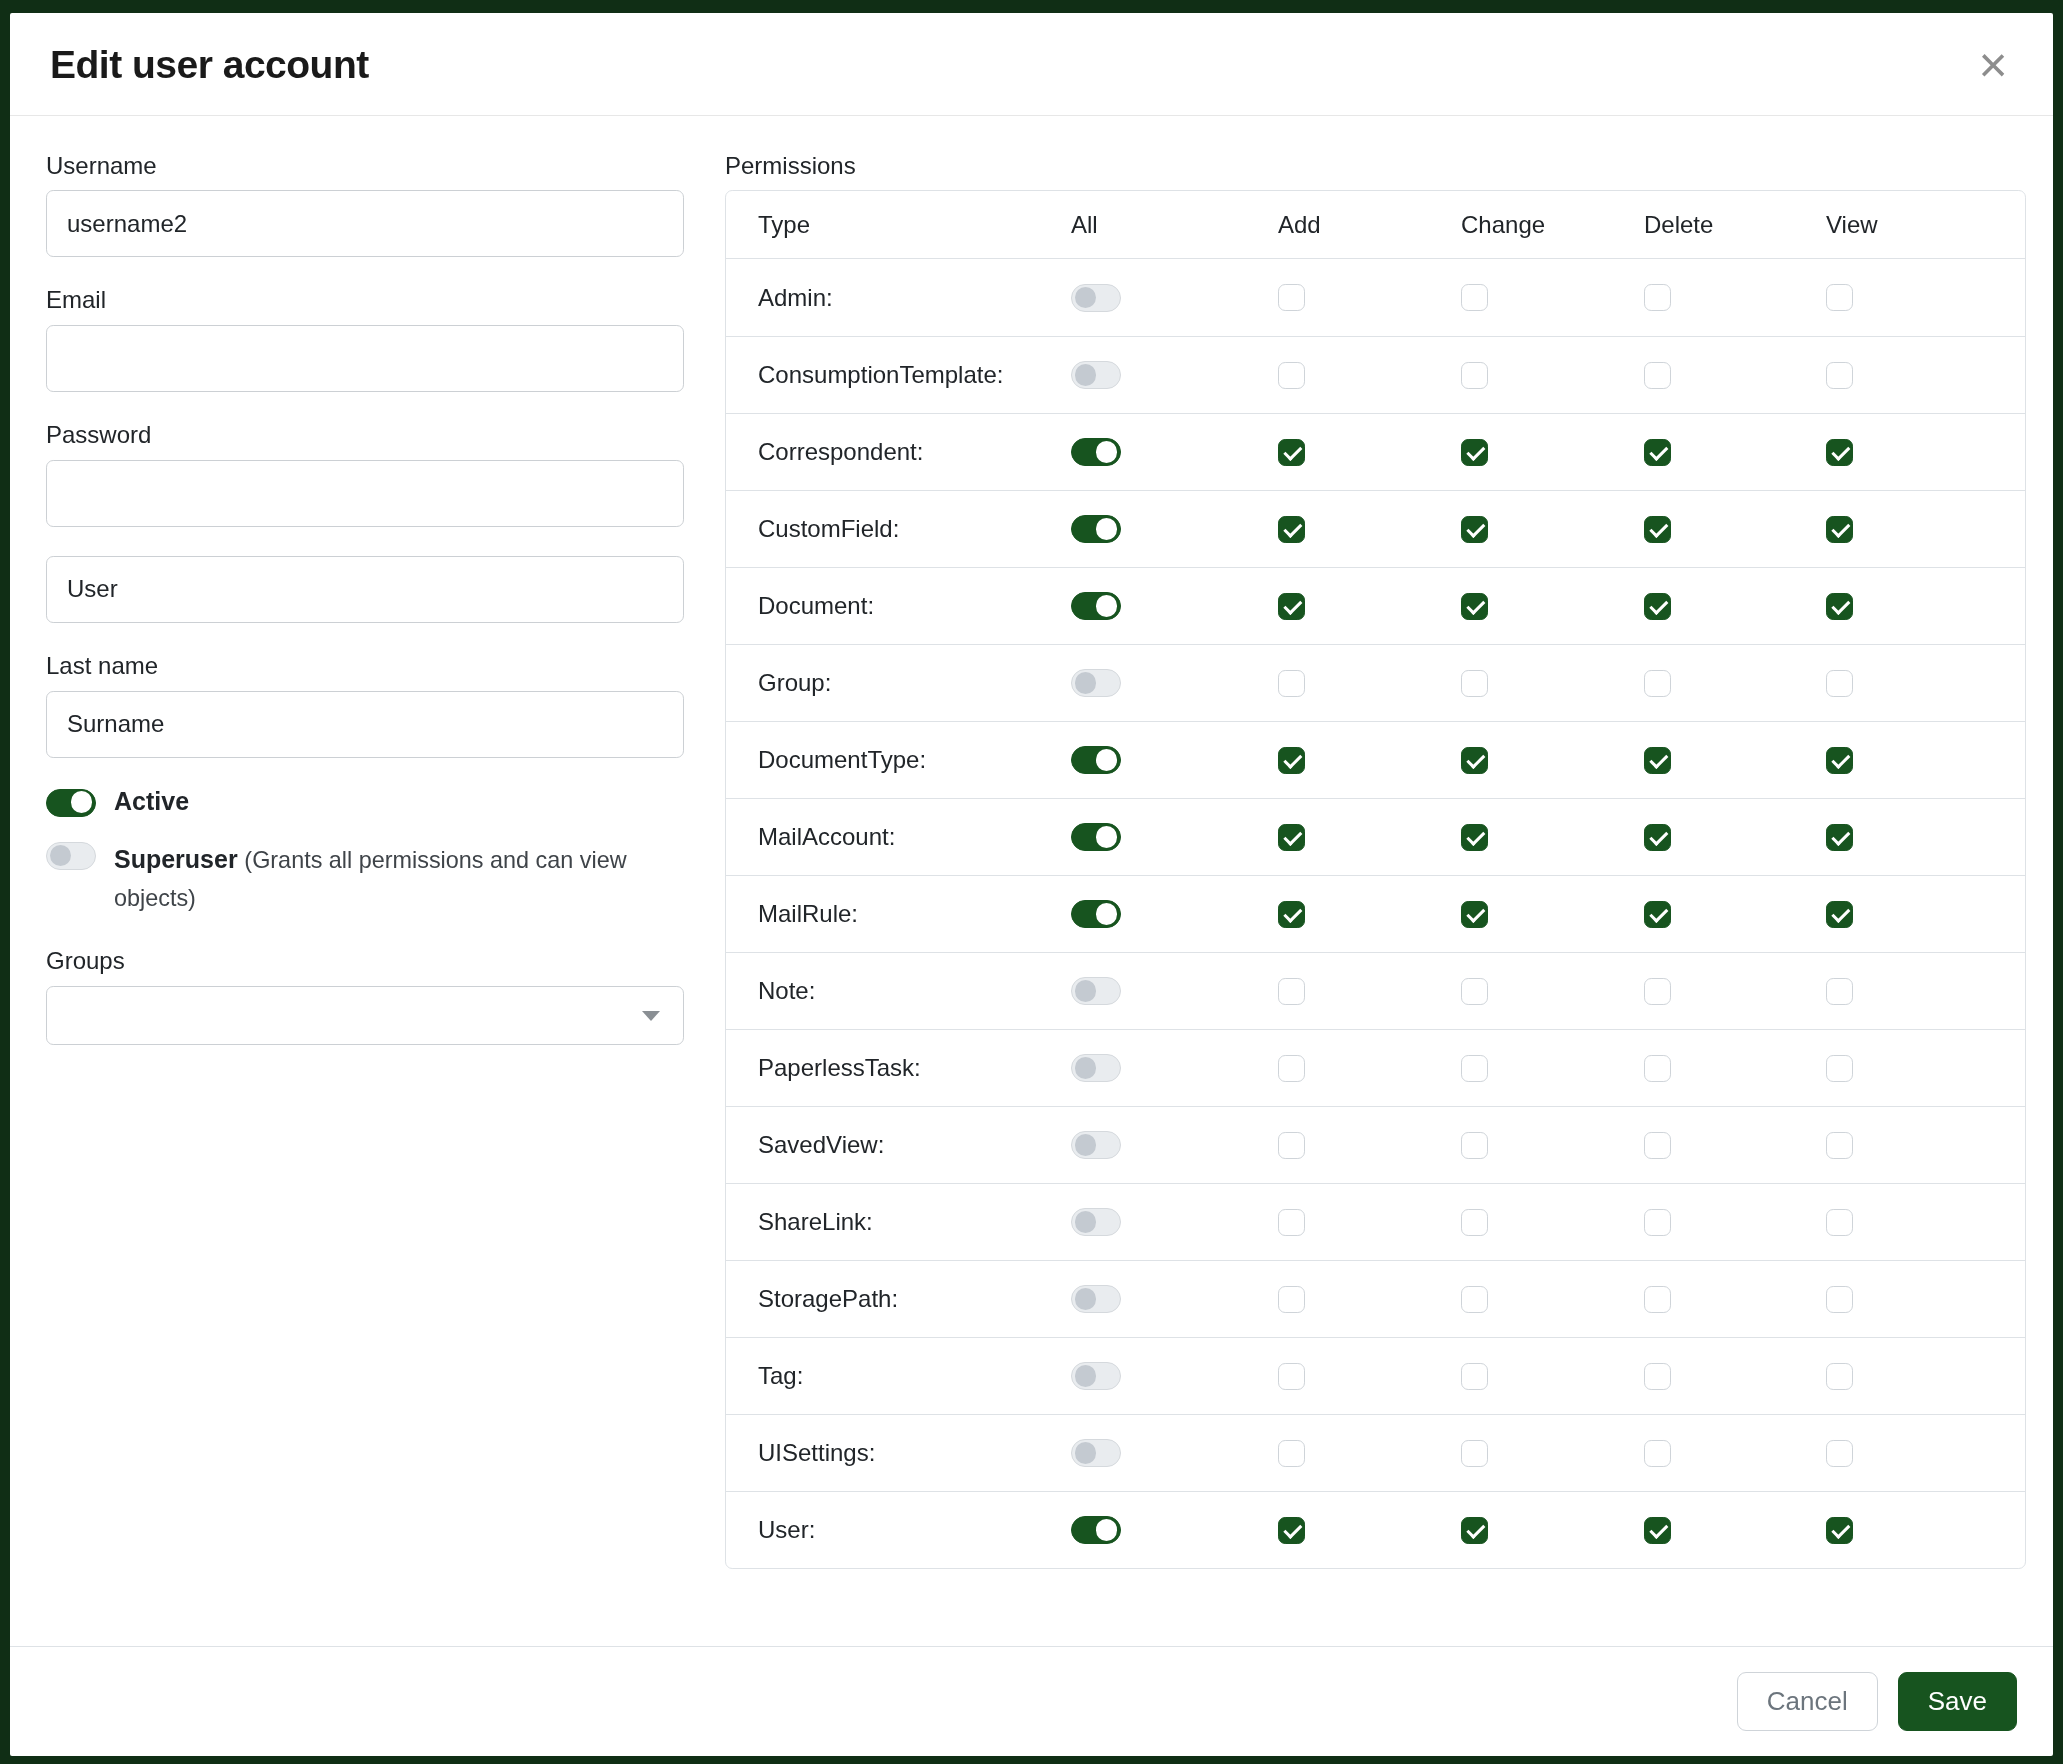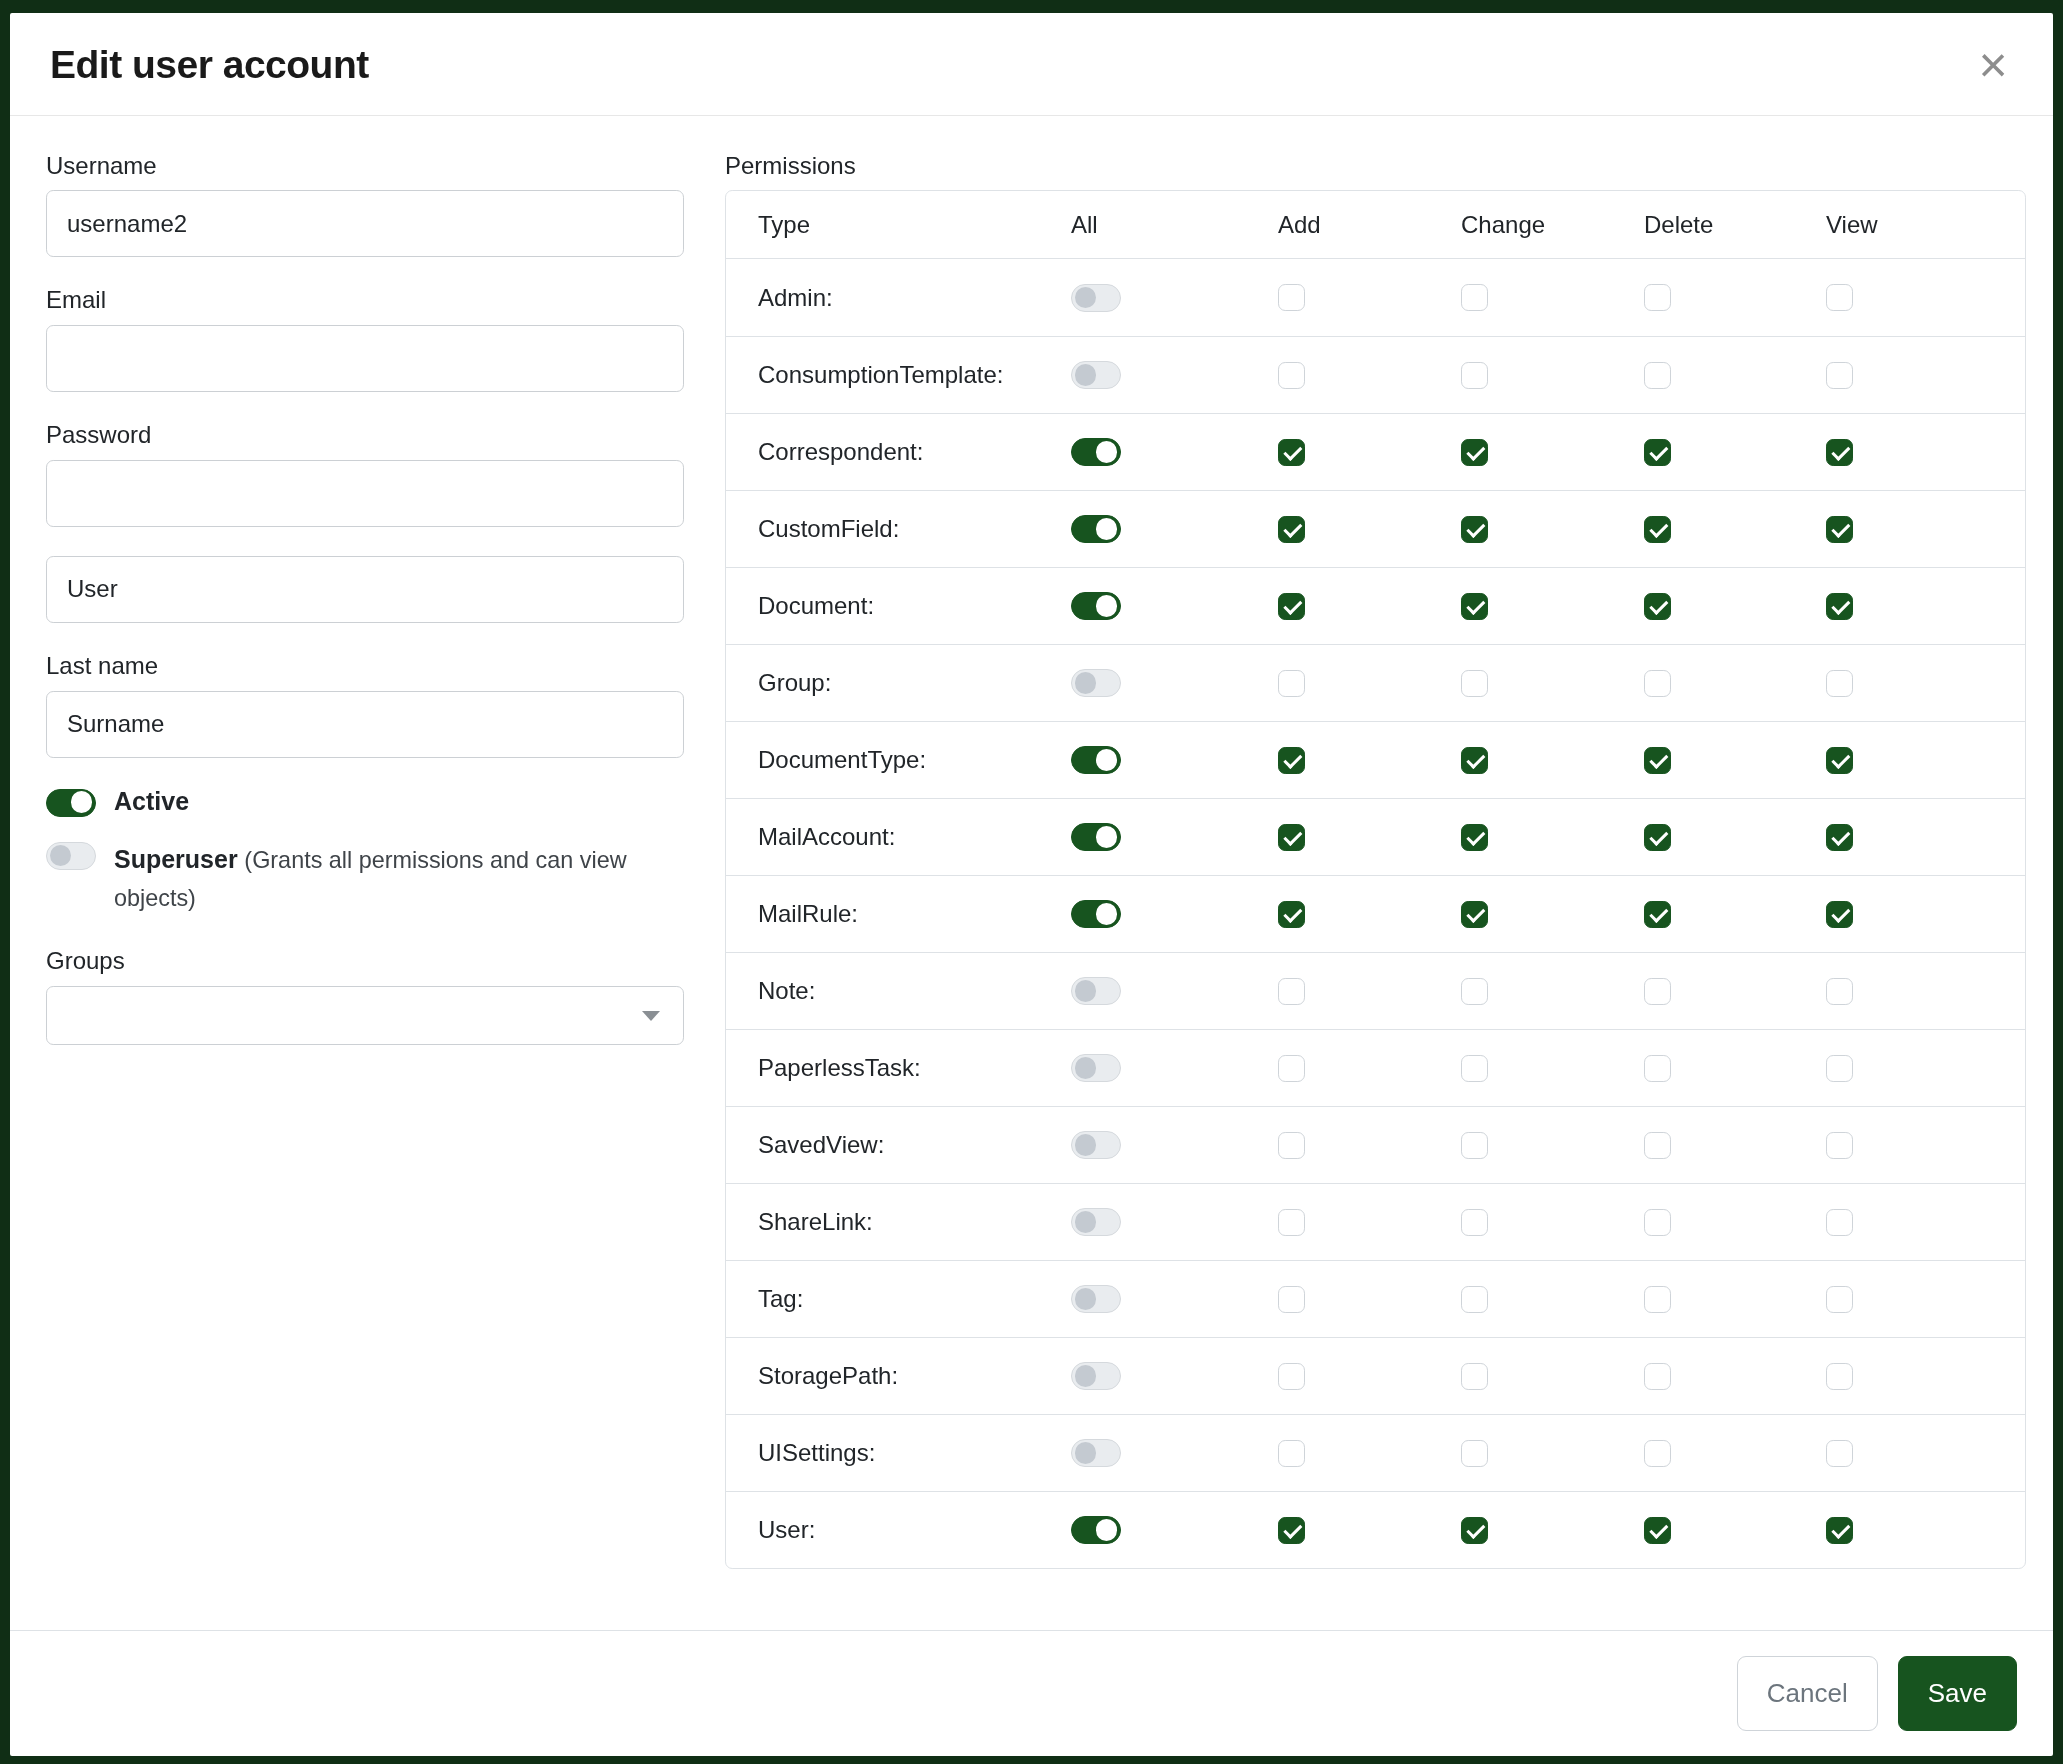--- a/index.html
+++ b/index.html
@@ -194,21 +194,21 @@
   .modal-footer {
     flex: 0 0 auto;
     border-top: 0.9px solid var(--border);
     padding: 25px 36px;
     display: flex;
     justify-content: flex-end;
     align-items: center;
     gap: 20px;
   }
   .btn {
-    height: 75px;
+    height: 59px;
     padding: 0 29px;
     font-family: inherit;
     font-size: 26px;
     border-radius: 9px;
     cursor: pointer;
   }
   .btn-cancel {
     background: #fff;
     color: #6c757d;
     border: 0.9px solid #cfd4d9;
@@ -563,42 +563,42 @@
               </div>
     <div class="cell">
                 <span class="checkbox"></span>
               </div>
     <div class="cell">
                 <span class="checkbox"></span>
               </div>
   </div>
 
   <div class="perm-grid perm-row">
+    <div class="cell type-cell">StoragePath:</div>
+    <div class="cell">
+                <span class="toggle">
+                  <span class="knob"></span>
+                </span>
+              </div>
+    <div class="cell">
+                <span class="checkbox"></span>
+              </div>
+    <div class="cell">
+                <span class="checkbox"></span>
+              </div>
+    <div class="cell">
+                <span class="checkbox"></span>
+              </div>
+    <div class="cell">
+                <span class="checkbox"></span>
+              </div>
+  </div>
+
+  <div class="perm-grid perm-row">
     <div class="cell type-cell">Tag:</div>
-    <div class="cell">
-                <span class="toggle">
-                  <span class="knob"></span>
-                </span>
-              </div>
-    <div class="cell">
-                <span class="checkbox"></span>
-              </div>
-    <div class="cell">
-                <span class="checkbox"></span>
-              </div>
-    <div class="cell">
-                <span class="checkbox"></span>
-              </div>
-    <div class="cell">
-                <span class="checkbox"></span>
-              </div>
-  </div>
-
-  <div class="perm-grid perm-row">
-    <div class="cell type-cell">StoragePath:</div>
     <div class="cell">
                 <span class="toggle">
                   <span class="knob"></span>
                 </span>
               </div>
     <div class="cell">
                 <span class="checkbox"></span>
               </div>
     <div class="cell">
                 <span class="checkbox"></span>

